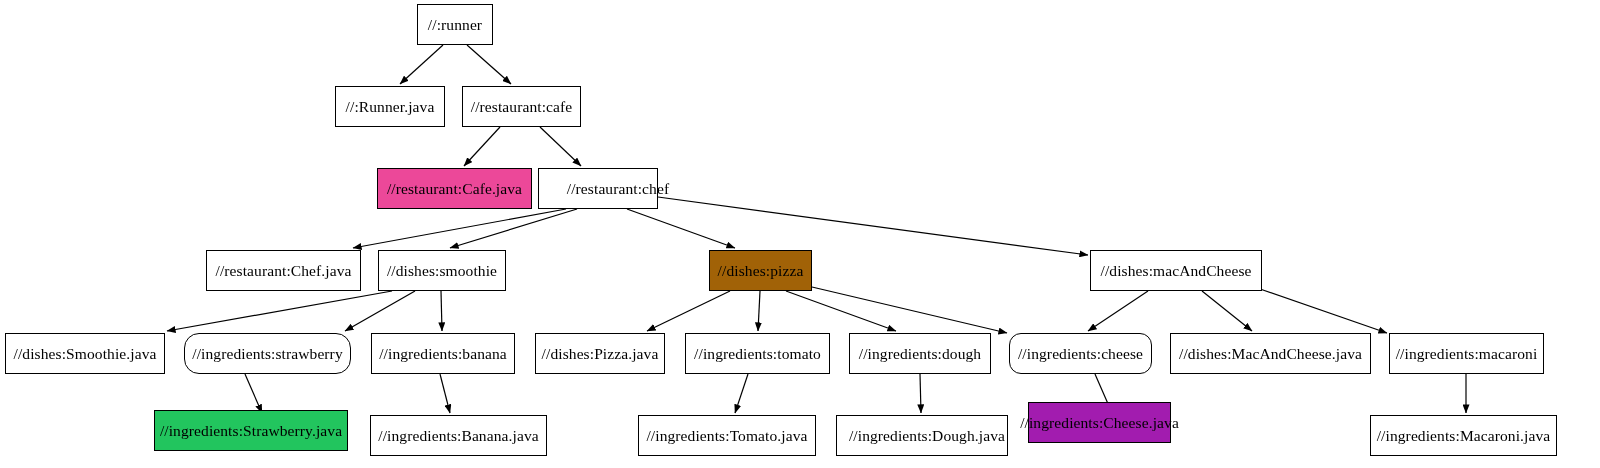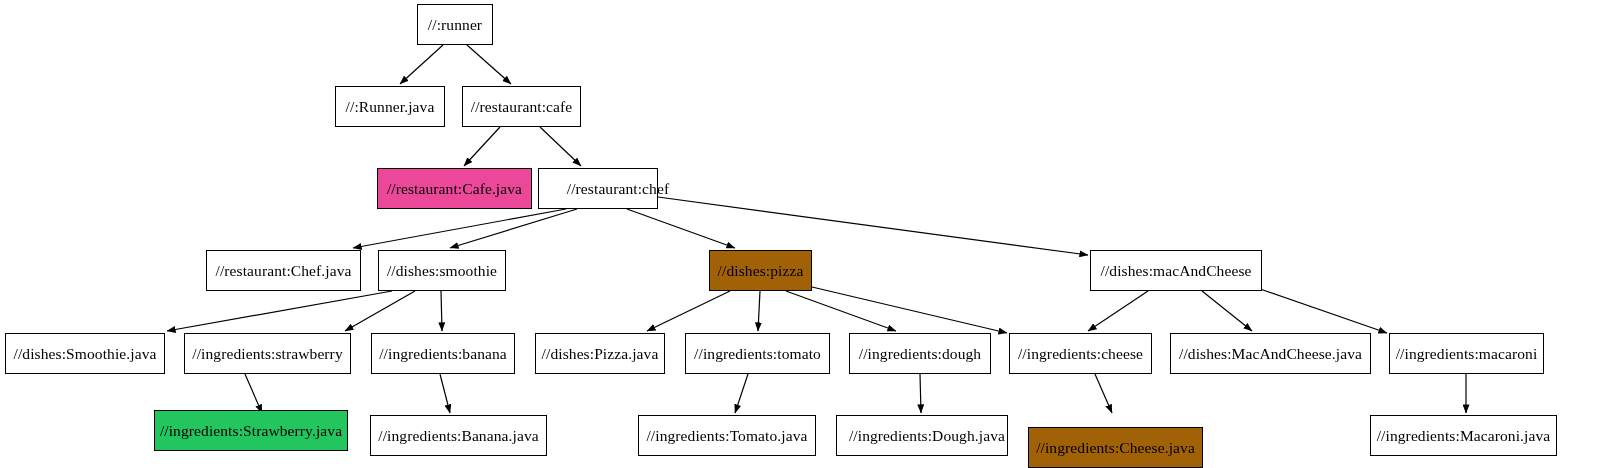--- a/index.html
+++ b/index.html
@@ -104,56 +104,56 @@
       </div>
       <div class="node" style="left: 709px; top: 250px; width: 103px; height: 41px; border-color: rgb(0, 0, 0); background: #a16207;">
         <span class="node-label">//dishes:pizza</span>
       </div>
       <div class="node" style="left: 1090px; top: 250px; width: 172px; height: 41px; border-color: rgb(0, 0, 0); background: rgb(255, 255, 255);">
         <span class="node-label">//dishes:macAndCheese</span>
       </div>
       <div class="node" style="left: 5px; top: 333px; width: 160px; height: 41px; border-color: rgb(0, 0, 0); background: rgb(255, 255, 255);">
         <span class="node-label">//dishes:Smoothie.java</span>
       </div>
-      <div class="node" style="left: 184px; top: 333px; width: 167px; height: 41px; border-color: rgb(0, 0, 0); background: rgb(255, 255, 255);">
+      <div class="node" style="left: 184px; top: 333px; width: 167px; height: 41px; border-color: rgb(0, 0, 0); background: rgb(255, 255, 255); border-radius: 15px;">
         <span class="node-label">//ingredients:strawberry</span>
       </div>
       <div class="node" style="left: 371px; top: 333px; width: 144px; height: 41px; border-color: rgb(0, 0, 0); background: rgb(255, 255, 255);">
         <span class="node-label">//ingredients:banana</span>
       </div>
       <div class="node" style="left: 535px; top: 333px; width: 130px; height: 41px; border-color: rgb(0, 0, 0); background: rgb(255, 255, 255);">
         <span class="node-label">//dishes:Pizza.java</span>
       </div>
       <div class="node" style="left: 685px; top: 333px; width: 145px; height: 41px; border-color: rgb(0, 0, 0); background: rgb(255, 255, 255);">
         <span class="node-label">//ingredients:tomato</span>
       </div>
       <div class="node" style="left: 849px; top: 333px; width: 142px; height: 41px; border-color: rgb(0, 0, 0); background: rgb(255, 255, 255);">
         <span class="node-label">//ingredients:dough</span>
       </div>
-      <div class="node" style="left: 1009px; top: 333px; width: 143px; height: 41px; border-color: rgb(0, 0, 0); background: rgb(255, 255, 255);">
+      <div class="node" style="left: 1009px; top: 333px; width: 143px; height: 41px; border-color: rgb(0, 0, 0); background: rgb(255, 255, 255); border-radius: 12px;">
         <span class="node-label">//ingredients:cheese</span>
       </div>
       <div class="node" style="left: 1170px; top: 333px; width: 201px; height: 41px; border-color: rgb(0, 0, 0); background: rgb(255, 255, 255);">
         <span class="node-label">//dishes:MacAndCheese.java</span>
       </div>
       <div class="node" style="left: 1389px; top: 333px; width: 155px; height: 41px; border-color: rgb(0, 0, 0); background: rgb(255, 255, 255);">
         <span class="node-label">//ingredients:macaroni</span>
       </div>
       <div class="node" style="left: 154px; top: 410px; width: 194px; height: 41px; border-color: rgb(0, 0, 0); background: #22c55e;">
         <span class="node-label">//ingredients:Strawberry.java</span>
       </div>
       <div class="node" style="left: 370px; top: 415px; width: 177px; height: 41px; border-color: rgb(0, 0, 0); background: rgb(255, 255, 255);">
         <span class="node-label">//ingredients:Banana.java</span>
       </div>
       <div class="node" style="left: 638px; top: 415px; width: 178px; height: 41px; border-color: rgb(0, 0, 0); background: rgb(255, 255, 255);">
         <span class="node-label">//ingredients:Tomato.java</span>
       </div>
       <div class="node" style="left: 836px; top: 415px; width: 172px; height: 41px; border-color: rgb(0, 0, 0); background: rgb(255, 255, 255); justify-content: flex-end;">
         <span class="node-label">//ingredients:Dough.java</span>
       </div>
-      <div class="node" style="left: 1028px; top: 427px; width: 175px; height: 41px; border-color: rgb(0, 0, 0); background: #a16207;">
+      <div class="node" style="left: 1028px; top: 402px; width: 143px; height: 41px; border-color: rgb(0, 0, 0); background: #a21caf;">
         <span class="node-label">//ingredients:Cheese.java</span>
       </div>
       <div class="node" style="left: 1370px; top: 415px; width: 187px; height: 41px; border-color: rgb(0, 0, 0); background: rgb(255, 255, 255);">
         <span class="node-label">//ingredients:Macaroni.java</span>
       </div>
     </div>
 </div>
 
 </body></html>

